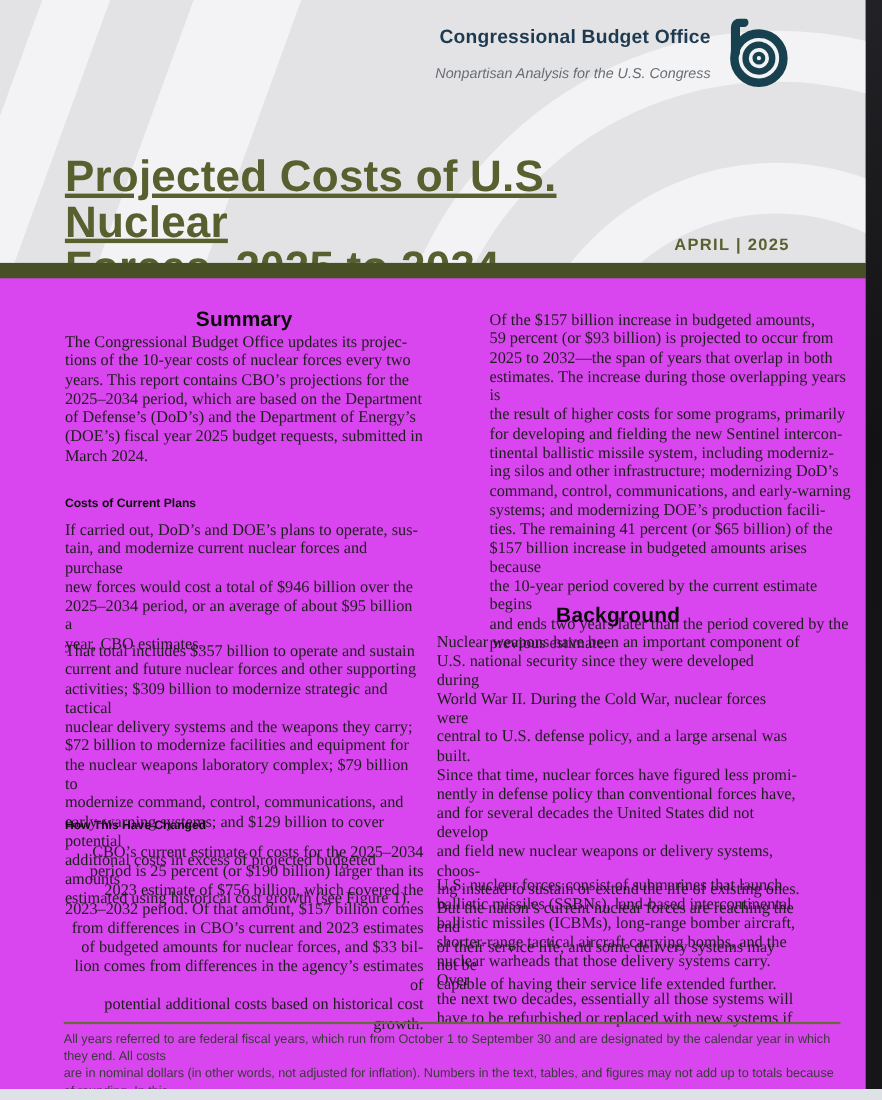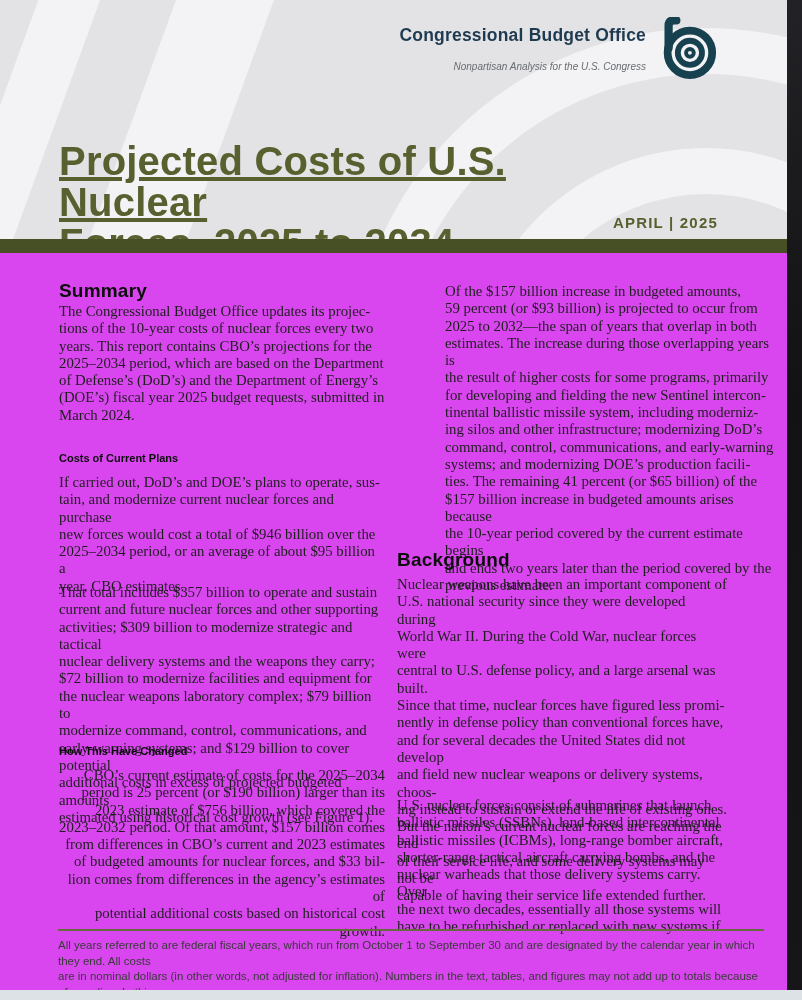--- a/index.html
+++ b/index.html
@@ -15,30 +15,30 @@
   
   .banner { position:absolute; left:0; top:0; width:787px; height:240px;
     background:#e3e3e5; overflow:hidden; }
   .wm-bar { position:absolute; background:#f3f3f5; }
   .wm-ring { position:absolute; border-radius:50%; border:46px solid #f3f3f5; }
   .divider-bar { position:absolute; left:0; top:239px; width:787px; height:14px; background:#475024; }
 
   .brand { position:absolute; top:17px; right:69px; display:flex; align-items:center; gap:10px; }
   .brand-text { text-align:right; }
   .brand-name { font-size:17.5px; font-weight:bold; color:#1e3a50; letter-spacing:0.2px; }
-  .brand-tag  { font-size:10px; font-style:italic; color:#686d72; margin-top:15px; }
+  .brand-tag  { font-size:13px; font-style:italic; color:#686d72; margin-top:15px; }
 
   .title { position:absolute; left:59px; top:141px; width:560px;
     font-size:40px; line-height:41px; font-weight:bold; color:#57602e;
     letter-spacing:0.2px; white-space:pre-line;text-decoration:underline; }
   .date  { position:absolute; right:69px; top:214px; font-size:15px; font-weight:bold;
     color:#57602e; letter-spacing:1.2px; }
 
   
-  .h2 { position:absolute; font-size:19px; font-weight:bold; color:#0d0d0d; letter-spacing:0.2px; }
+  .h2 { position:absolute; font-size:19px; font-weight:bold; color:#0d0d0d; letter-spacing:0.2px;text-align:center; }
   .h3 { position:absolute; font-size:11px; font-weight:bold; color:#0d0d0d; }
   .serif { position:absolute; font-family:"Liberation Serif", serif;
     font-size:14.8px; line-height:17.3px; color:#1e1e1e; white-space:pre-line; }
   .colL { left:59px;  width:326px; }
   .colR { left:397px; width:330px; }
 
   
   .rule { position:absolute; left:58px; top:929px; width:706px; height:2px; background:#656b3c; }
   .footnote { position:absolute; left:58px; top:938px; width:708px;
     font-size:11.5px; line-height:15.6px; color:#3a3a3a; white-space:pre-line; }

